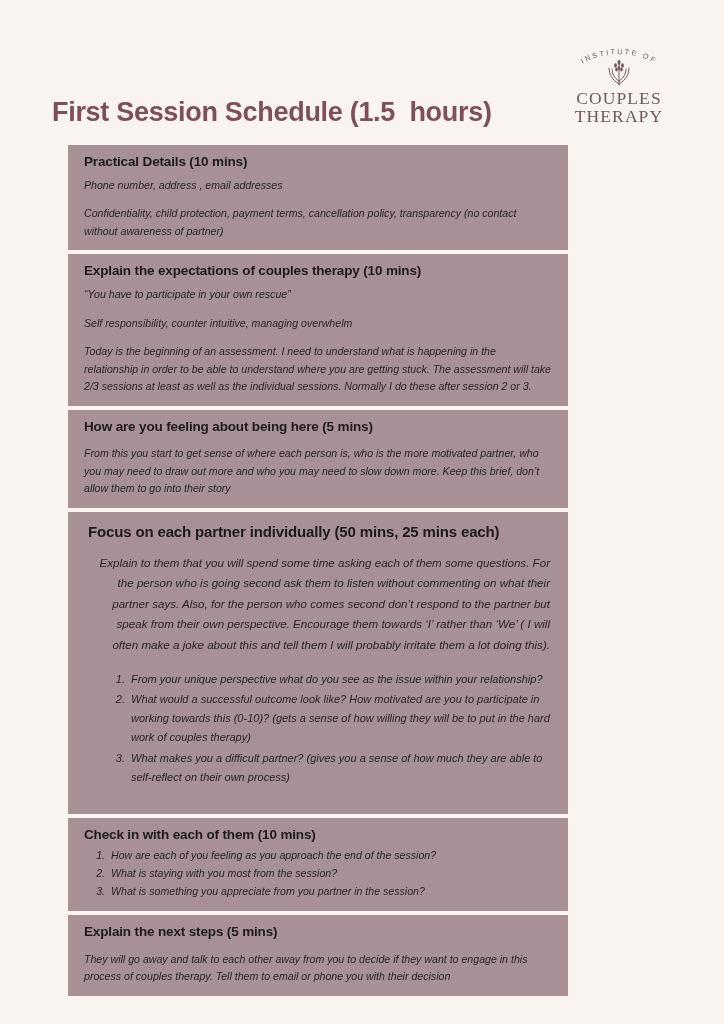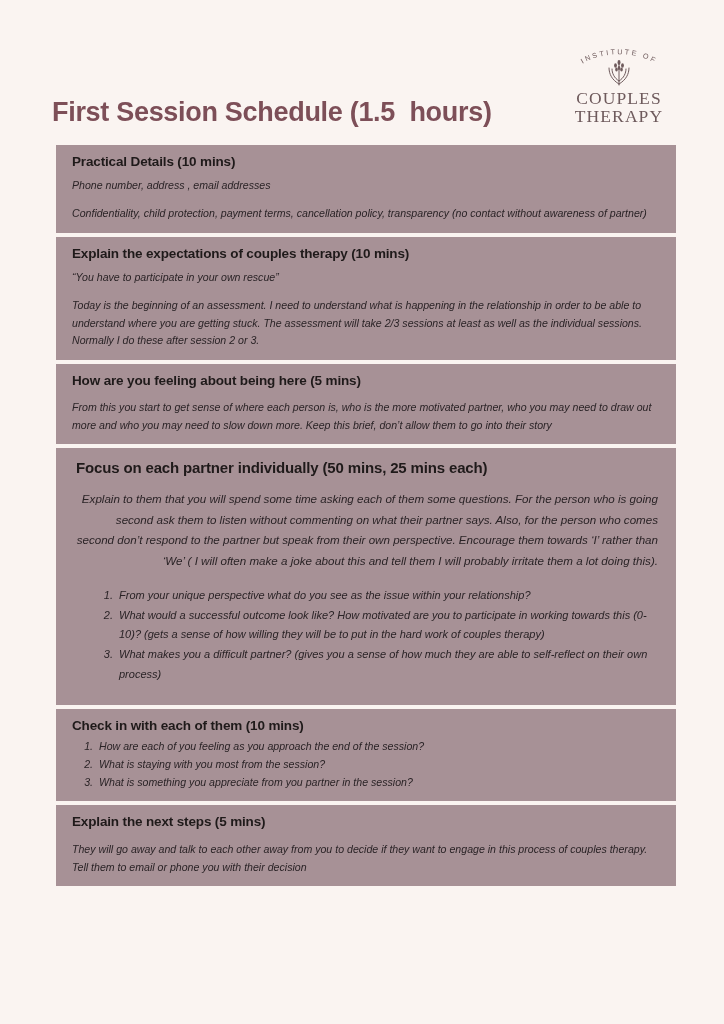--- a/index.html
+++ b/index.html
@@ -47,31 +47,31 @@
     font-size: 27px;
     font-weight: bold;
     letter-spacing: -0.3px;
     color: #7d4f58;
     white-space: pre;
   }
 
   
   .sections {
     position: absolute;
-    left: 56px;
+    left: 68px;
     top: 145px;
-    width: 620px;
+    width: 500px;
   }
   .section {
     background: #a79196;
     padding: 9px 16px 10px 16px;
     margin-bottom: 4px;
     color: #231c1e;
   }
-  .section.pad-lg { padding: 11px 18px 20px 20px; }
+  .section.pad-lg { padding: 11px 18px 26px 20px; }
 
   .sec-heading {
     font-size: 13.5px;
     font-weight: bold;
     color: #1f1a1a;
     letter-spacing: -0.15px;
     margin: 0 0 6px 0;
     line-height: 1.25;
   }
   .section.pad-lg .sec-heading {
@@ -153,20 +153,21 @@
 
     <div class="section">
       <div class="sec-heading">Practical Details (10 mins)</div>
       <p class="para">Phone number, address , email addresses</p>
       <p class="para">Confidentiality, child protection, payment terms, cancellation policy, transparency (no contact without awareness of partner)</p>
     </div>
 
     <div class="section">
       <div class="sec-heading">Explain the expectations of couples therapy (10 mins)</div>
       <p class="para" style="margin-top:4px;">“You have to participate in your own rescue”</p>
+      <p class="para">Self responsibility, counter intuitive, managing overwhelm</p>
       <p class="para">Today is the beginning of an assessment. I need to understand what is happening in the relationship in order to be able to understand where you are getting stuck. The assessment will take 2/3 sessions at least as well as the individual sessions. Normally I do these after session 2 or 3.</p>
     </div>
 
     <div class="section">
       <div class="sec-heading">How are you feeling about being here (5 mins)</div>
       <p class="para" style="margin-top:10px;">From this you start to get  sense of where each person is, who is the more motivated partner, who you may need to draw out more and who you may need to slow down more. Keep this brief, don’t allow them to go into their story</p>
     </div>
 
     <div class="section pad-lg">
       <div class="sec-heading">Focus on each partner individually (50 mins, 25 mins each)</div>

